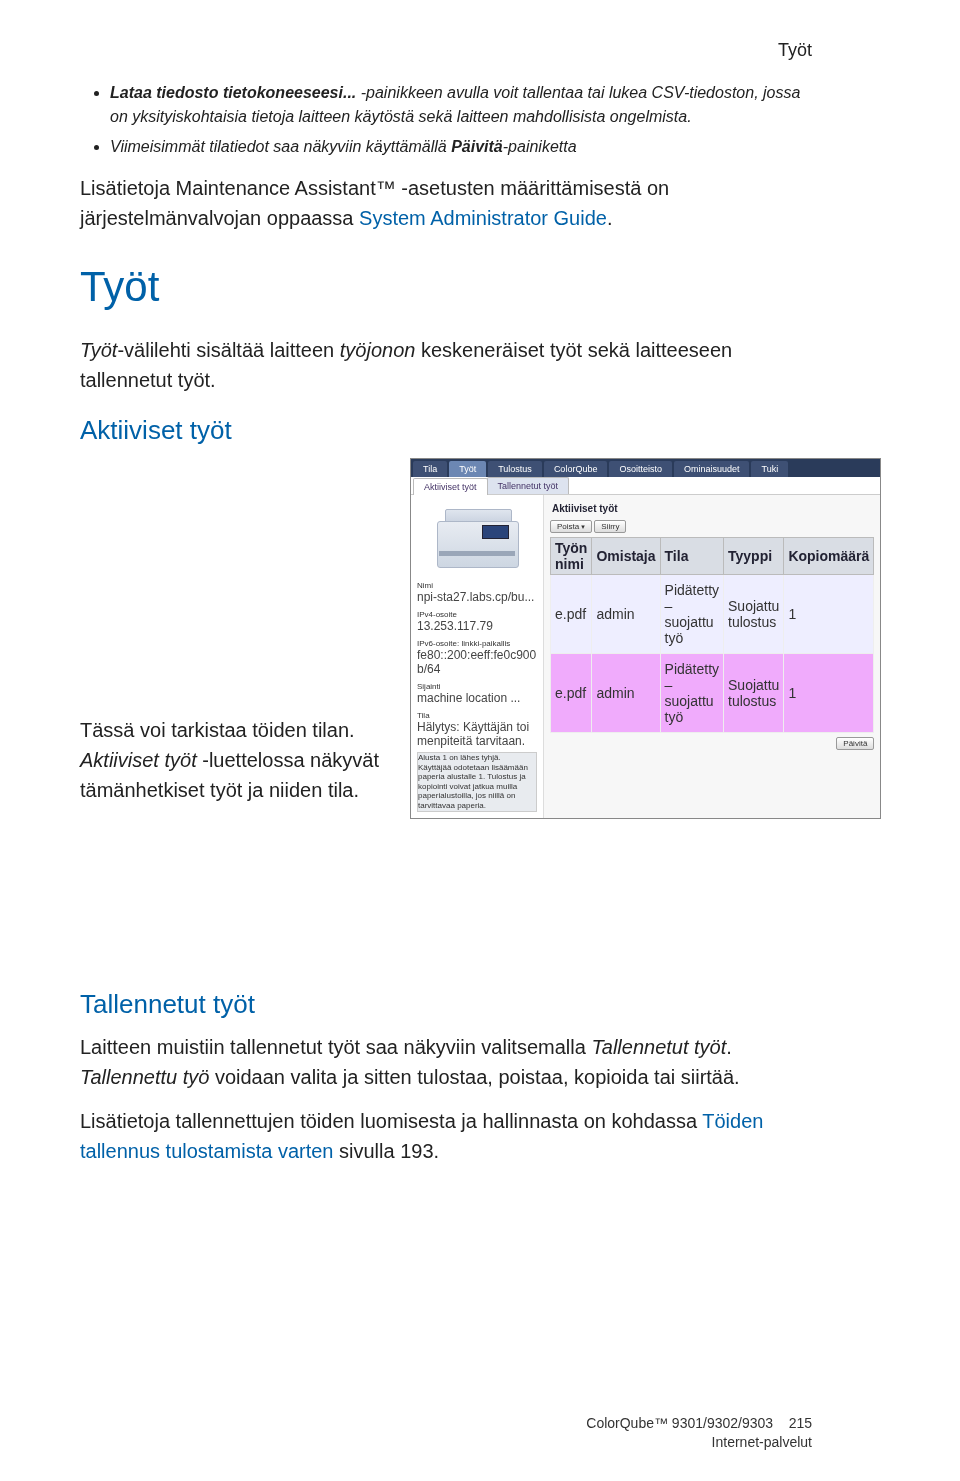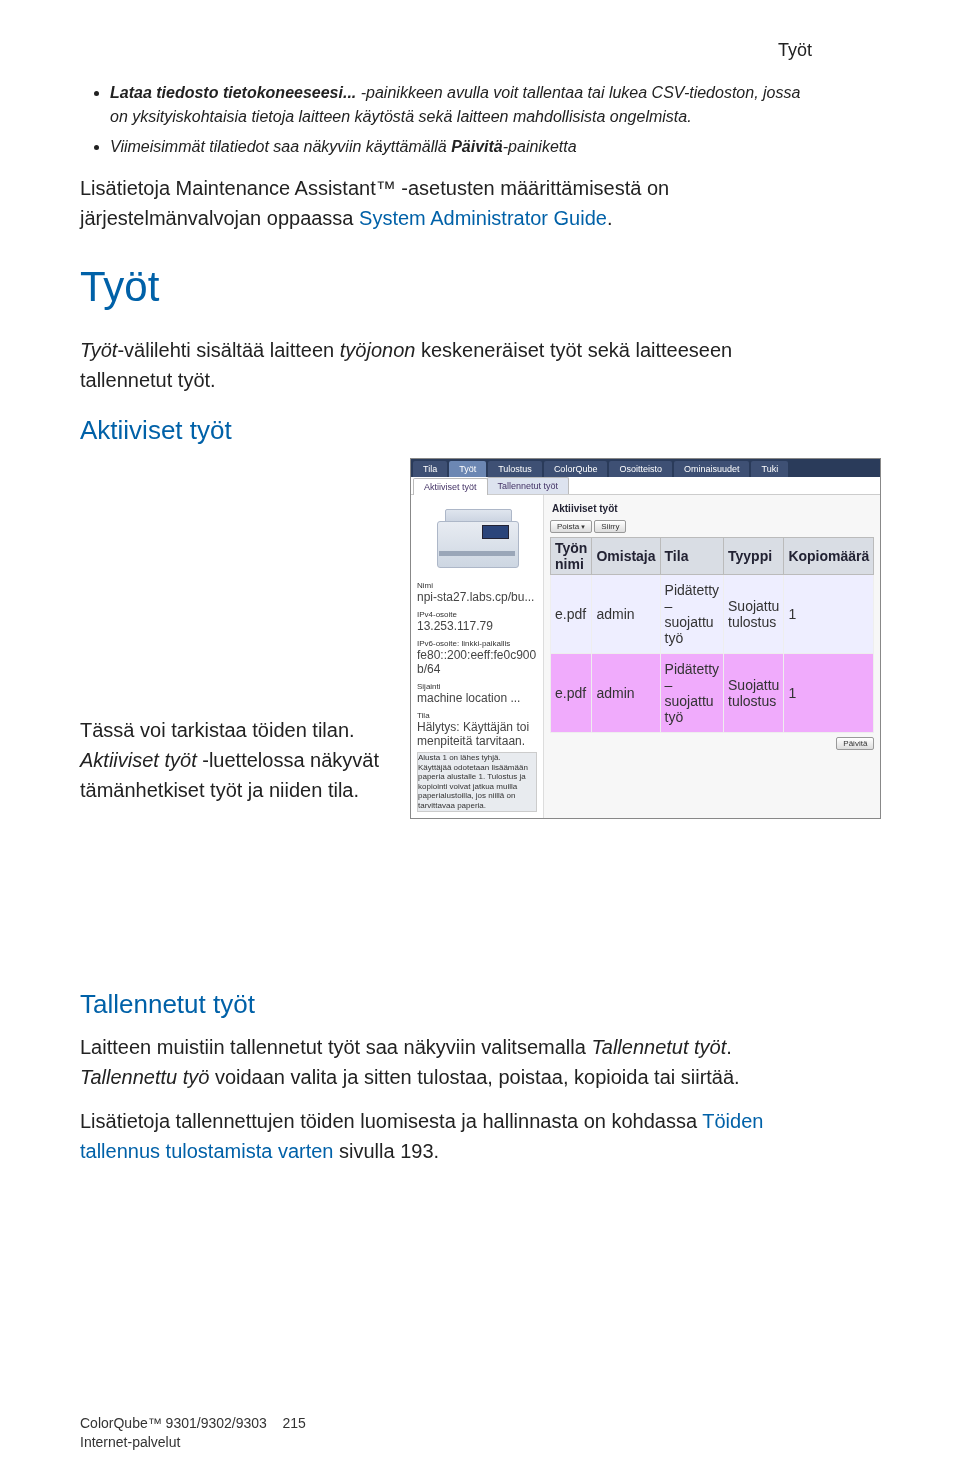--- a/index.html
+++ b/index.html
@@ -199,20 +199,21 @@
     color:#333;
   }
   table.job-table tr.grey td { background:#eef; }
   .refresh-right { text-align:right; margin-top:4px;}
   
   .page-footer {
     position: absolute;
     bottom: 28px;
     left: 80px;
     right: 80px;
+    text-align: right;
     font-size: 14px;
     color: #333;
     line-height:1.4;
   }
 </style>
 </head>
 <body>
 <div class="page">
 
 <div class="header-right">Työt</div>

